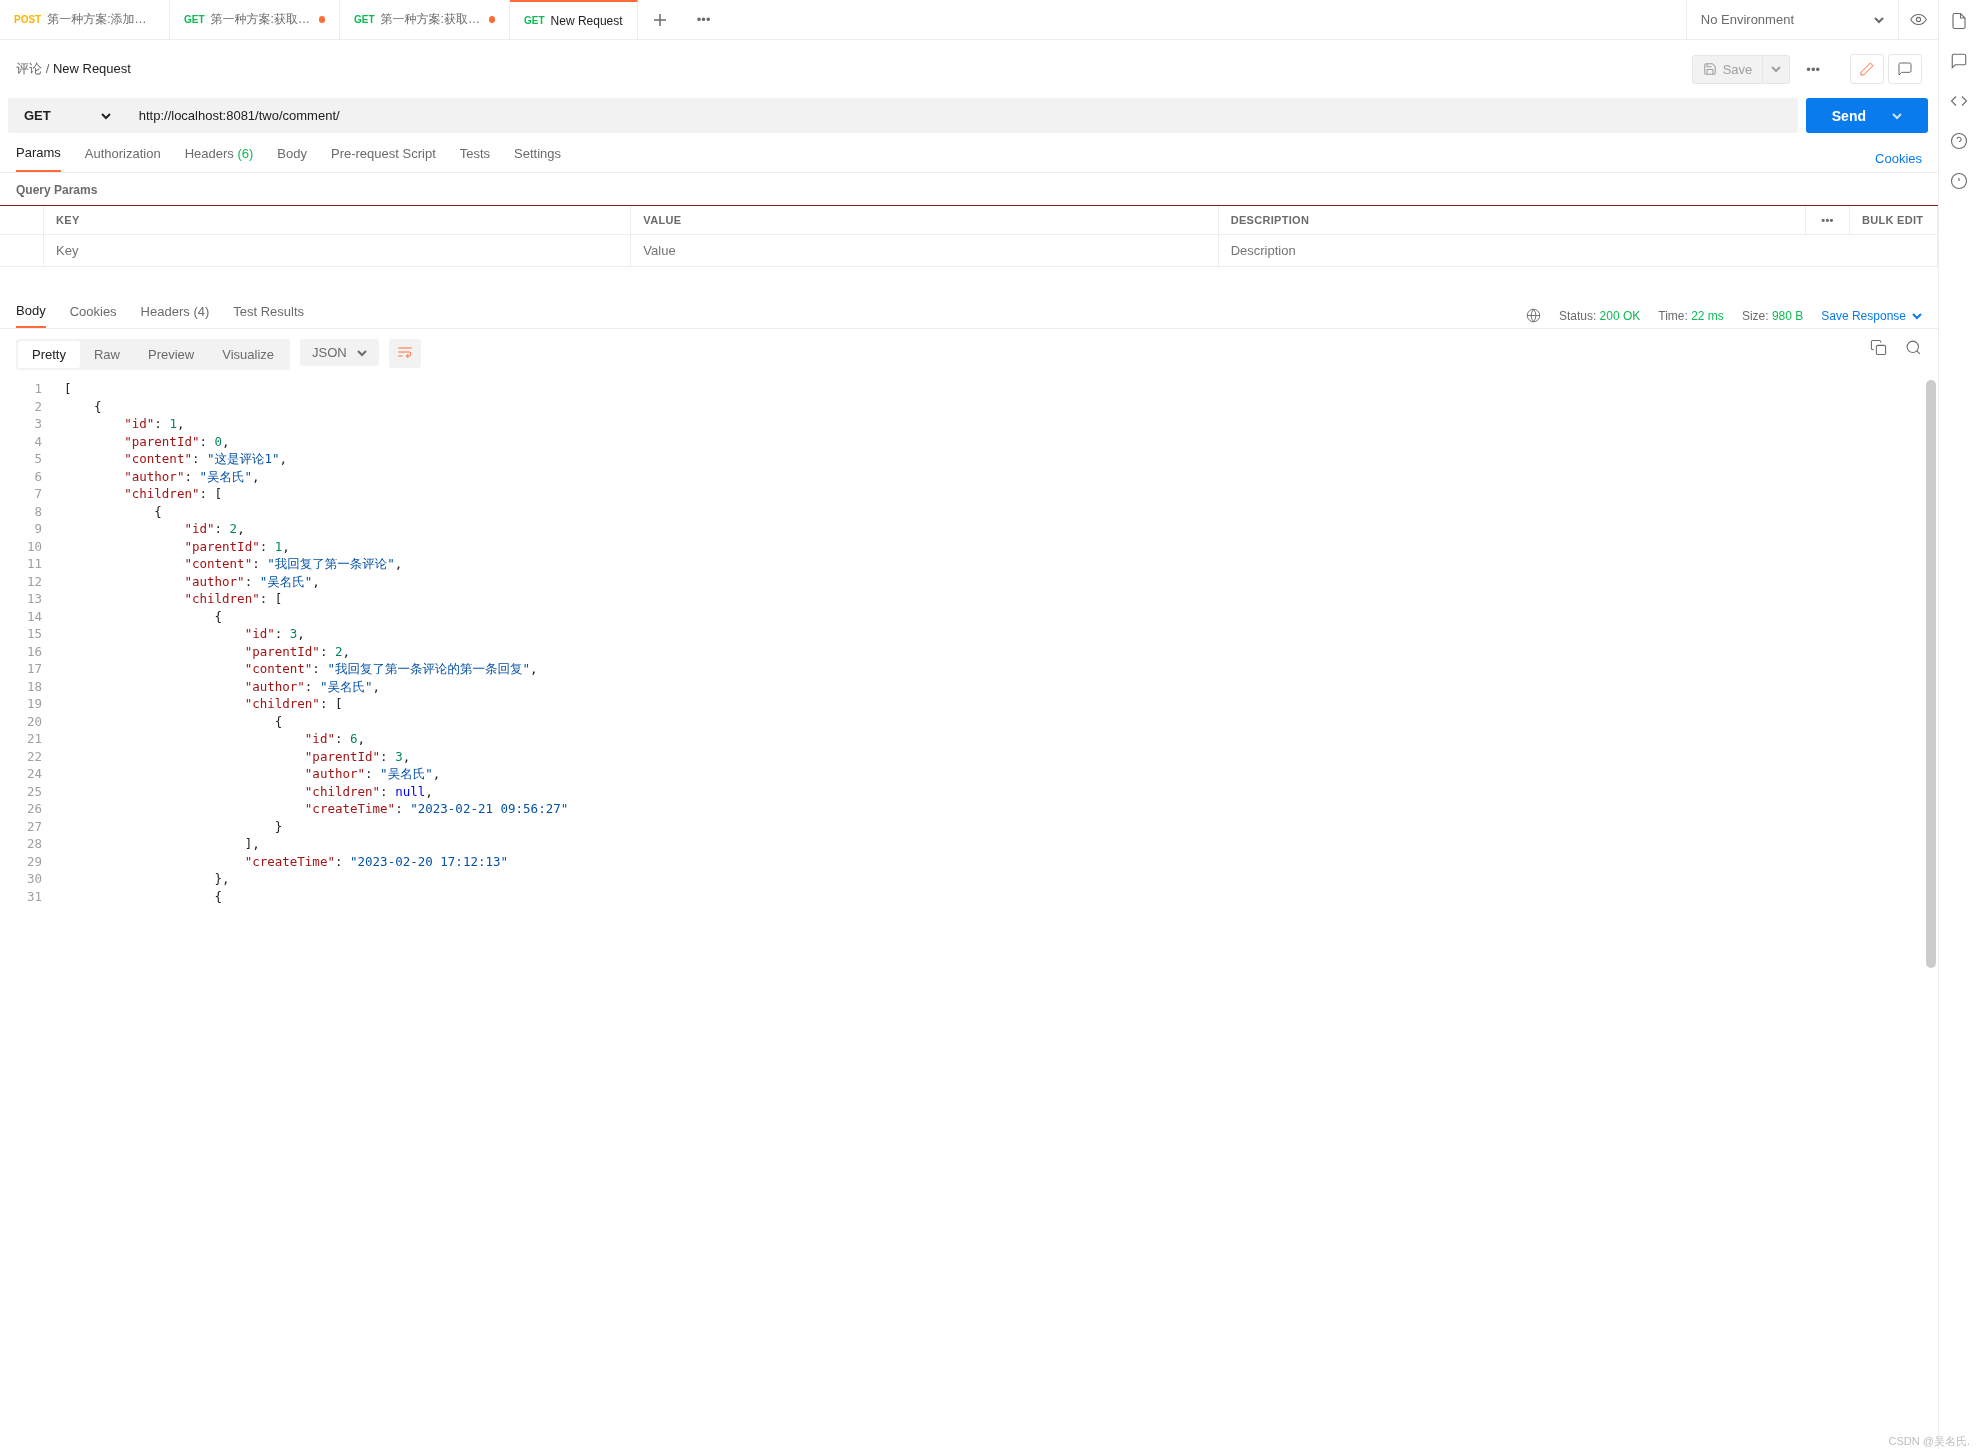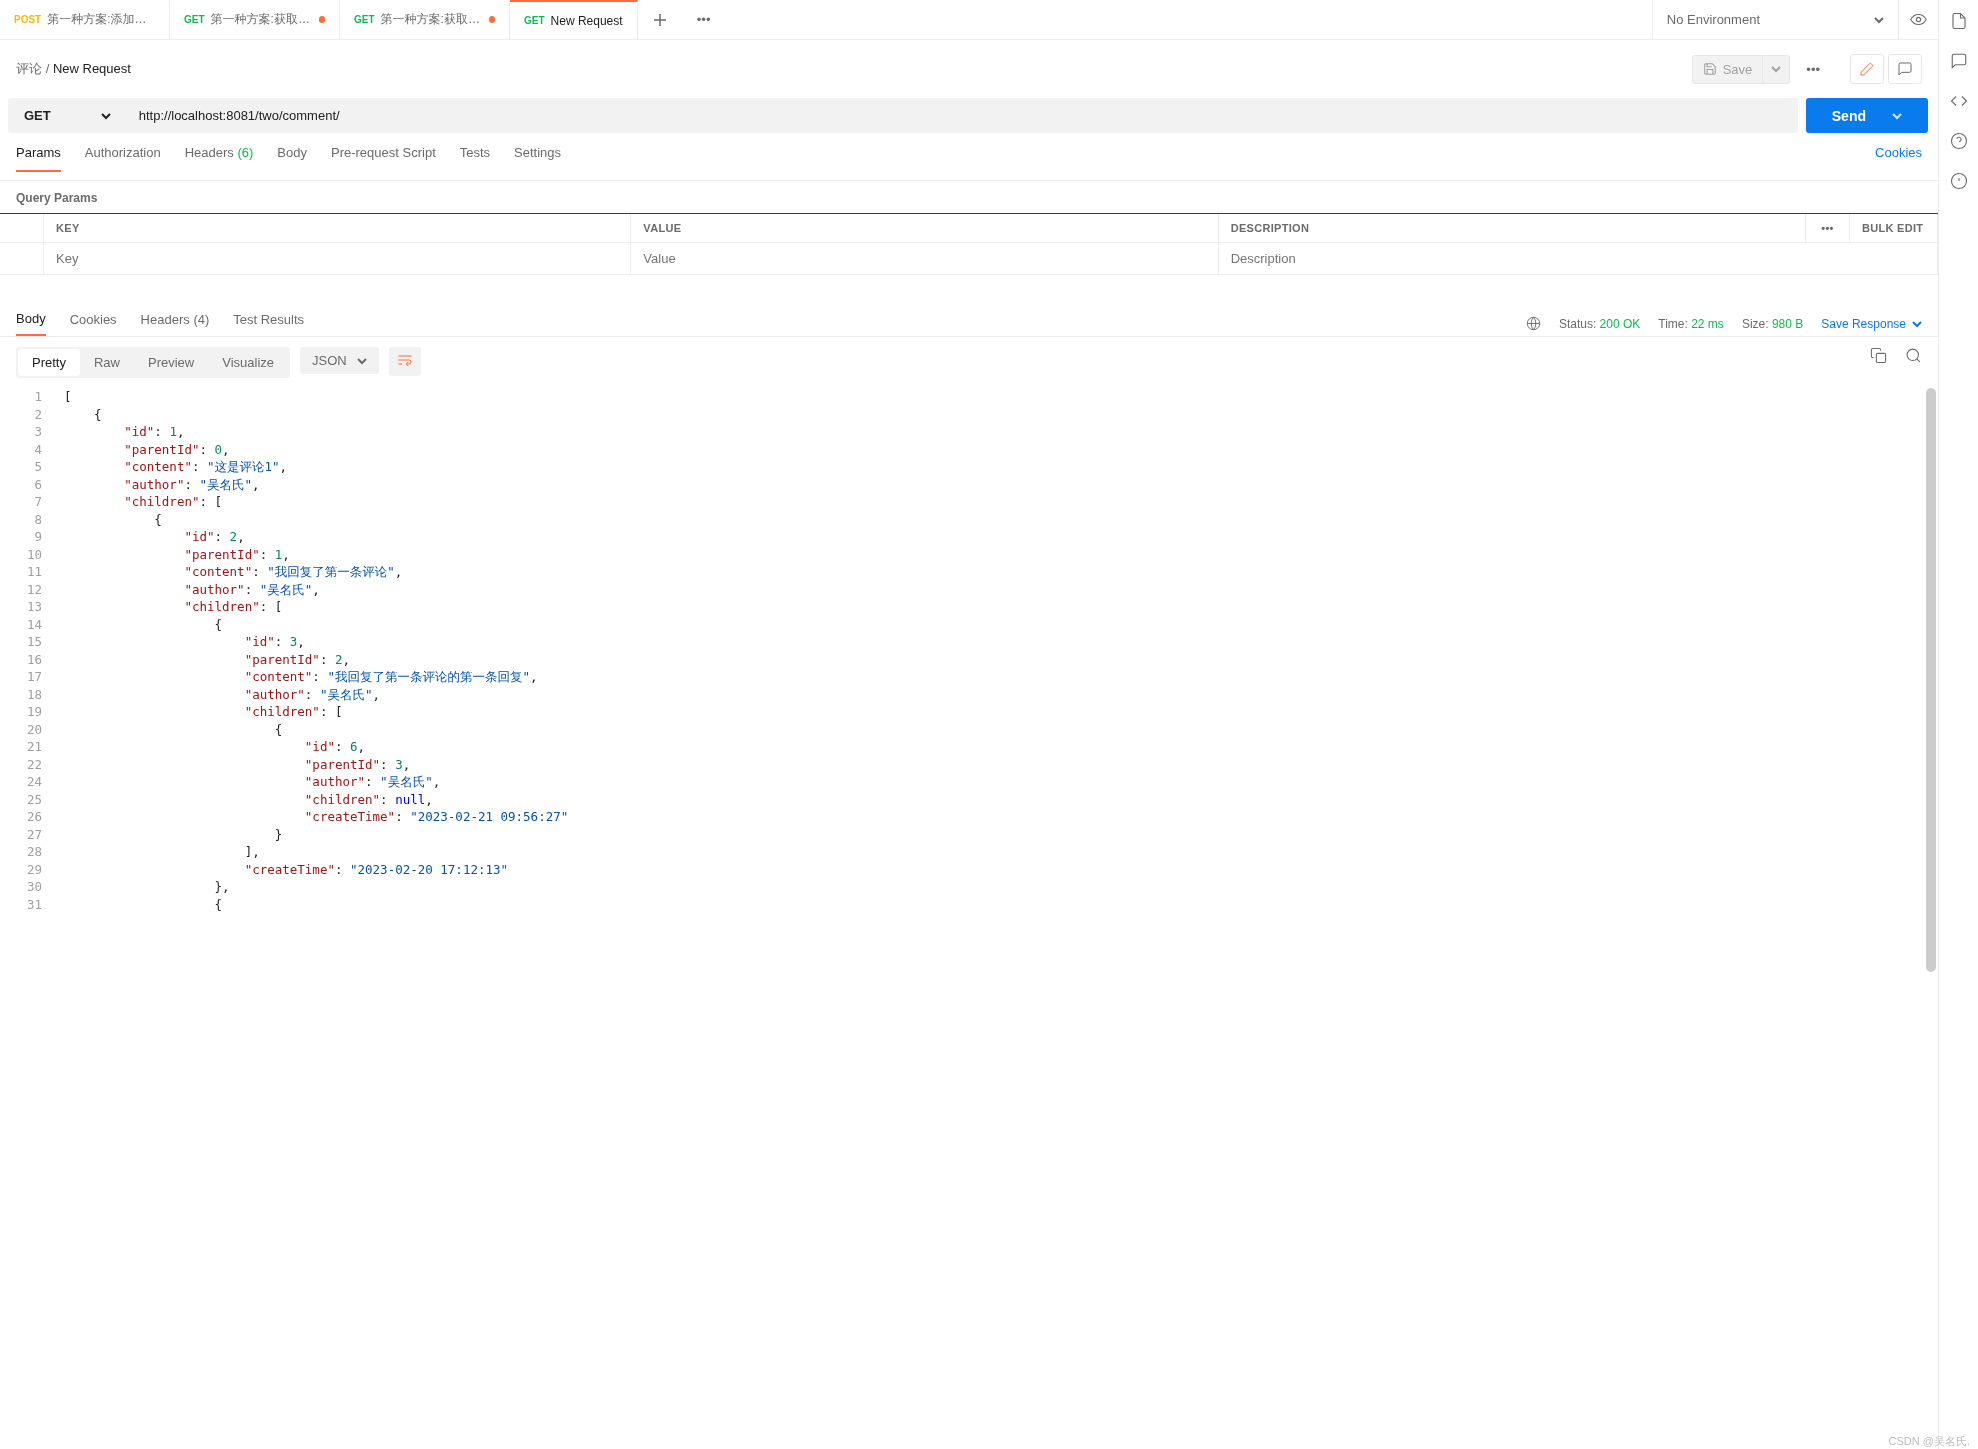--- a/index.html
+++ b/index.html
@@ -11,21 +11,21 @@
 .tabbar { display: flex; align-items: stretch; border-bottom: 1px solid #ededed; height: 40px; }
 .tab { display: flex; align-items: center; padding: 0 14px; border-right: 1px solid #ededed; font-size: 12px; gap: 6px; cursor: pointer; position: relative; max-width: 170px; overflow: hidden; white-space: nowrap; }
 .tab.active { border-top: 2px solid #ff6c37; }
 .tab .method-post { color: #ffb400; font-weight: 600; font-size: 10px; }
 .tab .method-get { color: #0cbb52; font-weight: 600; font-size: 10px; }
 .tab .dot { width: 7px; height: 7px; border-radius: 50%; background: #ff6c37; }
 .tab-name { color: #6b6b6b; overflow: hidden; text-overflow: ellipsis; }
 .tab.active .tab-name { color: #212121; }
 .tab-add { width: 44px; display: flex; align-items: center; justify-content: center; color: #6b6b6b; cursor: pointer; }
 .tab-menu { width: 44px; display: flex; align-items: center; justify-content: center; color: #6b6b6b; cursor: pointer; }
-.env-select { margin-left: auto; display: flex; align-items: center; padding: 0 14px; gap: 114px; border-left: 1px solid #ededed; color: #6b6b6b; cursor: pointer; }
+.env-select { margin-left: auto; display: flex; align-items: center; padding: 0 14px; gap: 80px; border-left: 1px solid #ededed; color: #6b6b6b; cursor: pointer; }
 .env-eye { width: 40px; display: flex; align-items: center; justify-content: center; border-left: 1px solid #ededed; }
 
 .titlebar { display: flex; align-items: center; padding: 14px 16px; gap: 8px; }
 .breadcrumb { color: #6b6b6b; font-size: 13px; }
 .breadcrumb .current { color: #212121; }
 .titlebar .spacer { flex: 1; }
 .save-btn { display: flex; align-items: center; gap: 6px; background: #f2f2f2; border: 1px solid #e6e6e6; border-radius: 3px; padding: 6px 10px; color: #a0a0a0; cursor: pointer; }
 .save-dd { background: #f2f2f2; border: 1px solid #e6e6e6; border-left: none; border-radius: 0 3px 3px 0; padding: 6px 8px; color: #a0a0a0; cursor: pointer; }
 .kebab { color: #6b6b6b; cursor: pointer; padding: 6px 8px; }
 .side-btns { display: flex; gap: 4px; margin-left: 14px; }
@@ -33,21 +33,21 @@
 .side-btn.orange svg { stroke: #ff6c37; }
 .side-btn svg { width: 16px; height: 16px; stroke: #6b6b6b; fill: none; stroke-width: 1.5; }
 
 .urlrow { display: flex; padding: 0 10px 0 8px; gap: 8px; }
 .method-select { background: #f2f2f2; border: none; border-radius: 3px 0 0 3px; padding: 10px 16px; display: flex; align-items: center; gap: 50px; font-weight: 600; color: #212121; cursor: pointer; }
 .url-input { flex: 1; background: #f2f2f2; border: none; border-radius: 0 3px 3px 0; padding: 10px 12px; font-size: 13px; color: #212121; outline: none; }
 .method-url-wrap { flex: 1; display: flex; background: #f2f2f2; border-radius: 3px; }
 .send-btn { background: #097bed; color: #fff; border: none; border-radius: 3px; padding: 0 26px; font-size: 14px; font-weight: 600; cursor: pointer; display: flex; align-items: center; gap: 26px; }
 .send-dd { color: #fff; opacity: .8; }
 
-.reqtabs { display: flex; padding: 12px 16px 8px; border-bottom: 1px solid #ededed; gap: 24px; font-size: 13px; }
+.reqtabs { display: flex; align-items: center; padding: 12px 16px 0; border-bottom: 1px solid #ededed; gap: 24px; font-size: 13px; }
 .reqtab { padding-bottom: 10px; color: #6b6b6b; cursor: pointer; }
 .reqtab.active { color: #212121; border-bottom: 2px solid #ff6c37; }
 .reqtab .count { color: #0cbb52; }
 .cookies-link { margin-left: auto; color: #097bed; cursor: pointer; }
 
 .qp-title { padding: 10px 16px 8px; color: #6b6b6b; font-size: 12px; font-weight: 600; }
 .params-table { border-top: 1px solid #7f1d1d; }
 .params-table .hdr, .params-table .row { display: grid; grid-template-columns: 44px 1fr 1fr 1fr 44px 88px; }
 .params-table .hdr { color: #6b6b6b; font-size: 11px; font-weight: 600; letter-spacing: .3px; }
 .params-table .cell { border-right: 1px solid #ededed; border-bottom: 1px solid #ededed; padding: 8px 12px; }

